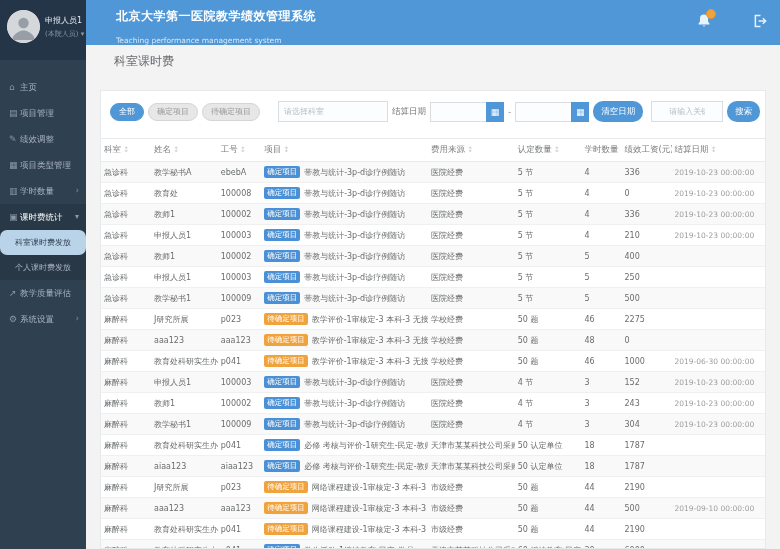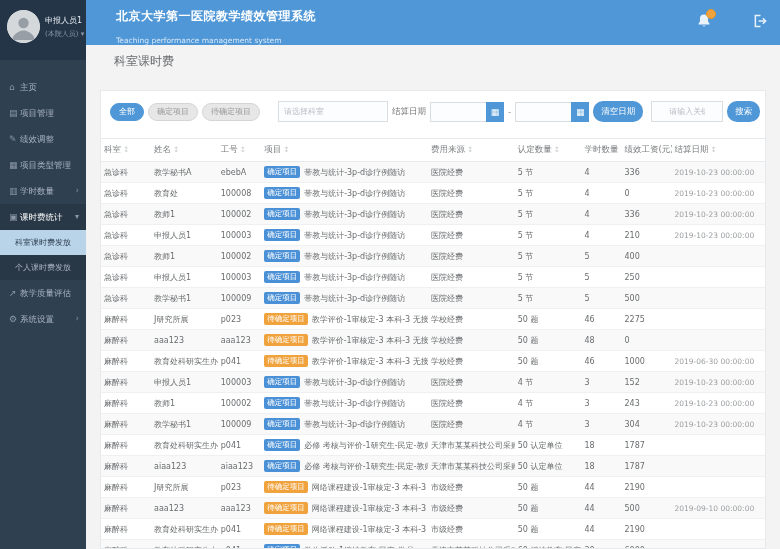--- a/index.html
+++ b/index.html
@@ -12,21 +12,21 @@
   .avatar{width:33px;height:33px;border-radius:50%;background:#d9dcdf;overflow:hidden;flex:none;}
   .profile-text{margin-left:5px;padding-top:5px;min-width:0;}
   .profile-name{color:#e2e8ef;font-size:8px;white-space:nowrap;}
   .profile-role{color:#8a97a6;font-size:7px;margin-top:3px;white-space:nowrap;}
   .menu{padding-top:14px;}
   .menu-item{height:26px;line-height:26px;color:#a7b1c2;font-size:8.5px;padding-left:9px;position:relative;cursor:pointer;white-space:nowrap;}
   .menu-item .mi-icon{display:inline-block;width:11px;font-size:9px;color:#8a97a6;}
   .menu-item .mi-arrow{position:absolute;right:7px;font-size:8px;color:#8a97a6;}
   .menu-item.expanded{background:#293846;color:#fff;}
   .submenu{background:#293846;}
-  .submenu-item{height:25px;line-height:25px;font-size:8px;color:#a7b1c2;padding-left:15px;cursor:pointer;white-space:nowrap;}
+  .submenu-item{height:25px;line-height:25px;font-size:8px;color:#a7b1c2;padding-left:15px;cursor:pointer;white-space:nowrap;border-radius:7px;}
   .submenu-item.active{background:#b9d3e9;color:#2f4050;}
 
   
   .topbar{position:absolute;left:86px;top:0;width:694px;height:45px;background:#4f97d6;color:#fff;z-index:1;}
   .topbar-title{font-size:12px;font-weight:bold;padding:8px 0 0 30px;letter-spacing:.5px;}
   .topbar-sub{font-size:7.5px;color:#d8e9fa;padding-left:30px;margin-top:11px;}
   .topbar-icons{position:absolute;right:12px;top:10px;height:24px;display:flex;align-items:center;}
   .icon-btn{position:relative;margin-left:42px;cursor:pointer;}
   .badge-dot{position:absolute;top:-4px;right:-5px;width:8px;height:8px;border-radius:50%;background:#f0a23c;border:1px solid #e8952e;}
 

